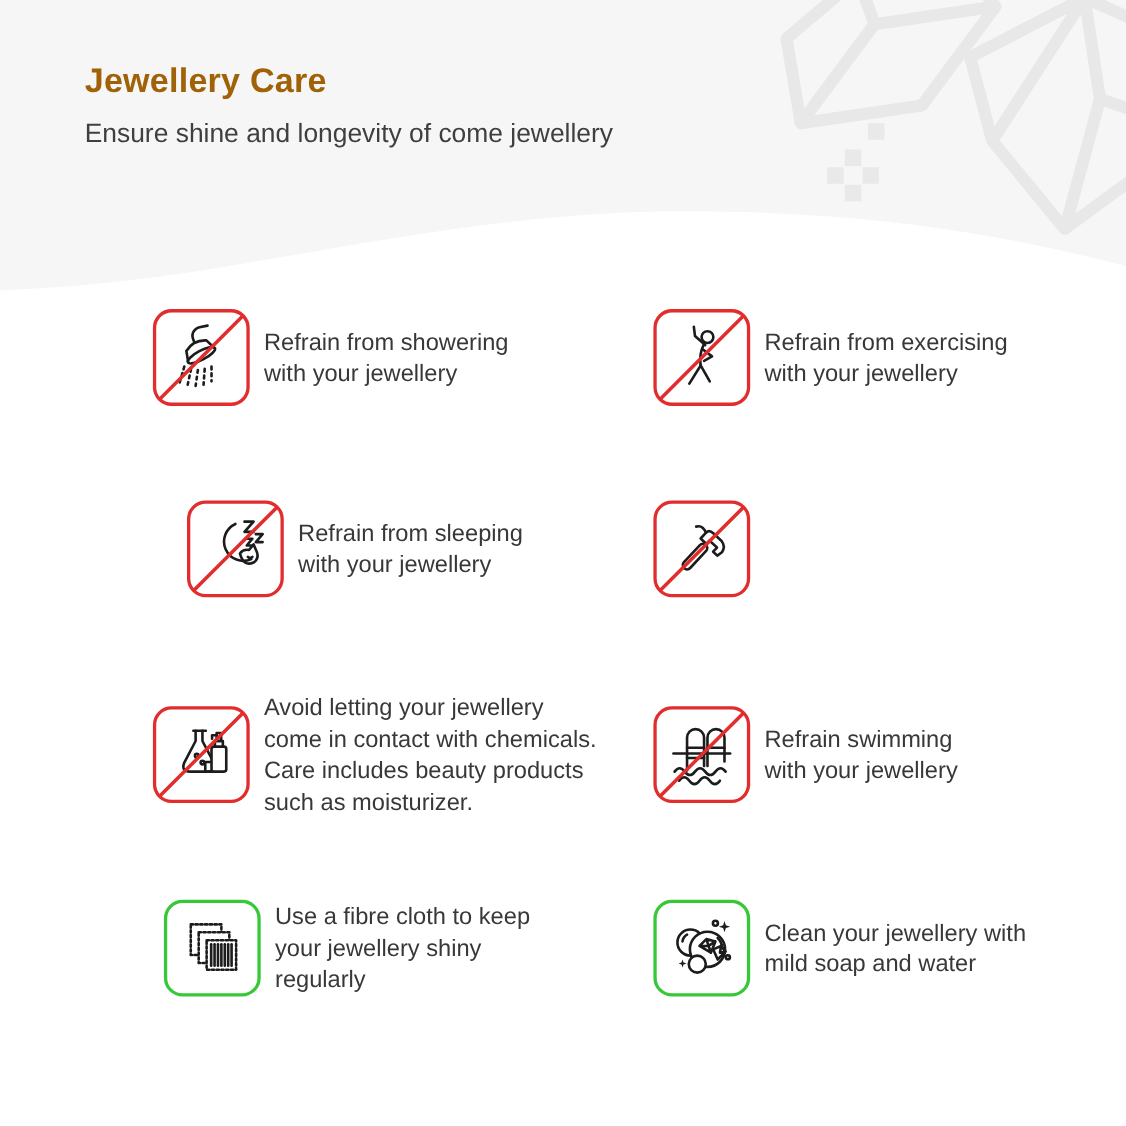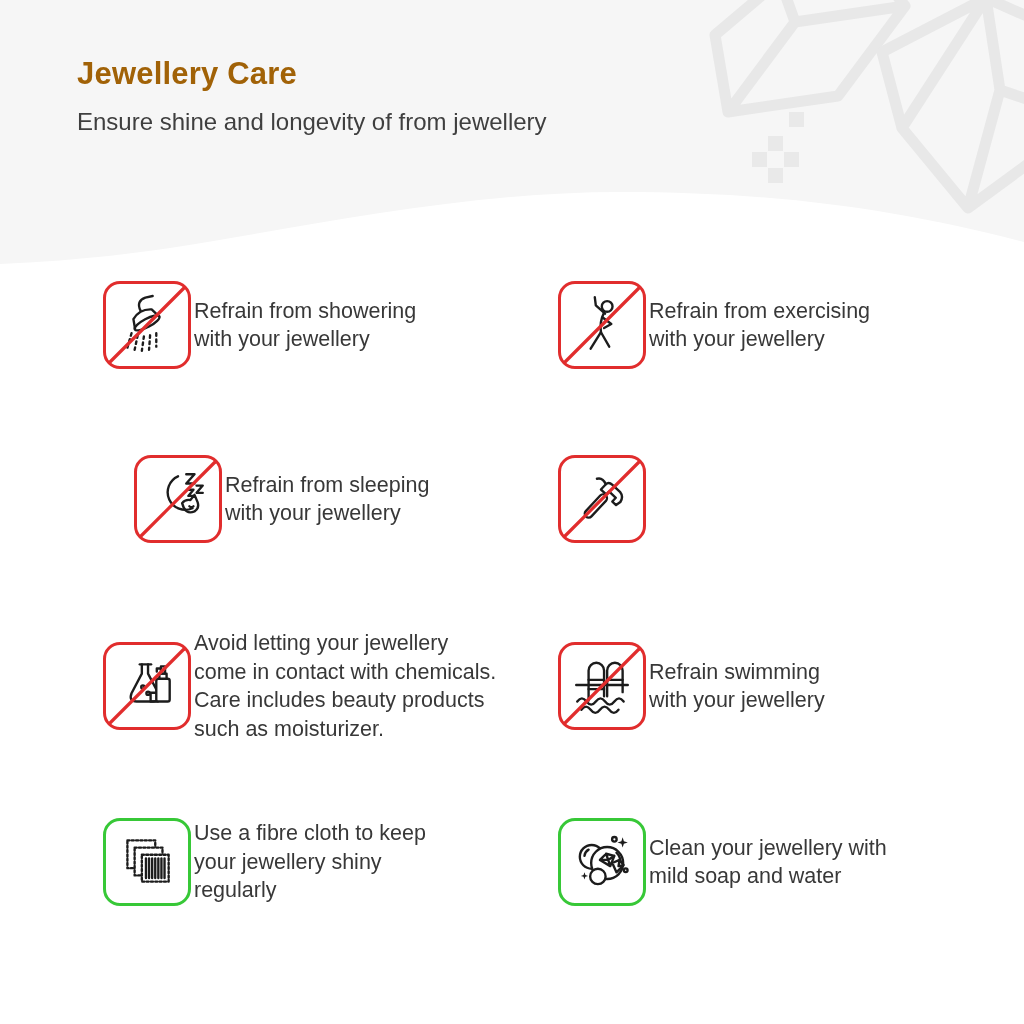--- a/index.html
+++ b/index.html
@@ -5,21 +5,21 @@
   html,body{margin:0;padding:0;}
   body{font-family:"Liberation Sans", sans-serif; background:#ffffff;}
   .page{position:relative; width:1024px; height:1024px; background:#ffffff; overflow:hidden;}
 
   
   .header-bg{position:absolute; left:0; top:0; width:1024px; height:270px;}
   .title{position:absolute; left:77px; top:56px; font-size:31px; font-weight:700; color:#a16207; letter-spacing:.2px;}
   .subtitle{position:absolute; left:77px; top:108px; font-size:24px; font-weight:400; color:#3f3f3f;}
 
   
-  .item{position:absolute; display:flex; align-items:center; gap:3px; width:470px;}
+  .item{position:absolute; display:flex; align-items:center; gap:13px; width:470px;margin-left:36px;}
   .icon-box{position:relative; width:88px; height:88px; flex:0 0 88px; background:#ffffff; border-radius:17px; box-sizing:border-box;}
   .icon-box.prohibited{border:3px solid #e12d2d;}
   .icon-box.allowed{border:3px solid #37c837;}
   .glyph{position:absolute; left:8px; top:8px; width:66px; height:66px;}
   .glyph g{stroke:#1c1c1c; fill:none; stroke-width:2.3; stroke-linecap:round; stroke-linejoin:round;}
   .slash{position:absolute; left:-3px; top:-3px; width:88px; height:88px;}
   .slash line{stroke:#e12d2d; stroke-width:3.2; stroke-linecap:round;}
   .item-text{font-size:21.5px; line-height:28.5px; color:#383838; white-space:pre-line;}
 </style>
 </head>
@@ -36,21 +36,21 @@
     <g fill="#e9e9e9">
       <rect x="789" y="112" width="15" height="15"></rect>
       <rect x="768" y="136" width="15" height="15"></rect>
       <rect x="752" y="152" width="15" height="15"></rect>
       <rect x="784" y="152" width="15" height="15"></rect>
       <rect x="768" y="168" width="15" height="15"></rect>
     </g>
   </svg>
 
   <div class="title">Jewellery Care</div>
-  <div class="subtitle">Ensure shine and longevity of from jewellery</div>
+  <div class="subtitle">Ensure shine and longevity of come jewellery</div>
 
   <div class="item" style="left:103px; top:275px; height:100px;">
     <div class="icon-box prohibited">
       <svg class="glyph" viewBox="0 0 64 64">
           <g>
         <g transform="rotate(-28 30 26)">
           <path d="M17,30 L20,21 Q30,15 40,21 L43,30"></path>
           <ellipse cx="30" cy="30.5" rx="13.5" ry="4"></ellipse>
           <path d="M30,17 C30,10 34,7 40,8 L47,10"></path>
         </g>
@@ -166,21 +166,21 @@
       </g>
         </svg>
       <svg class="slash" viewBox="0 0 88 88">
           <line x1="81" y1="7" x2="7" y2="81"></line>
         </svg>
     </div>
     <div class="item-text">Refrain swimming
 with your jewellery</div>
   </div>
 
-  <div class="item" style="left:103px; top:812px; height:100px;">
+  <div class="item" style="left:113px; top:812px; height:100px;">
     <div class="icon-box allowed">
       <svg class="glyph" viewBox="0 0 64 64">
           <g>
         <rect x="13" y="11" width="27" height="27" stroke-dasharray="2 2.2"></rect>
         <rect x="20" y="18" width="27" height="27" fill="#fff" stroke-dasharray="2 2.2"></rect>
         <rect x="27" y="25" width="26" height="26" fill="#fff" stroke-dasharray="2 2.2"></rect>
         <g stroke-width="1.8">
           <path d="M31,28.5 V47.5"></path>
               <path d="M34,28.5 V47.5"></path>
               <path d="M37,28.5 V47.5"></path>

